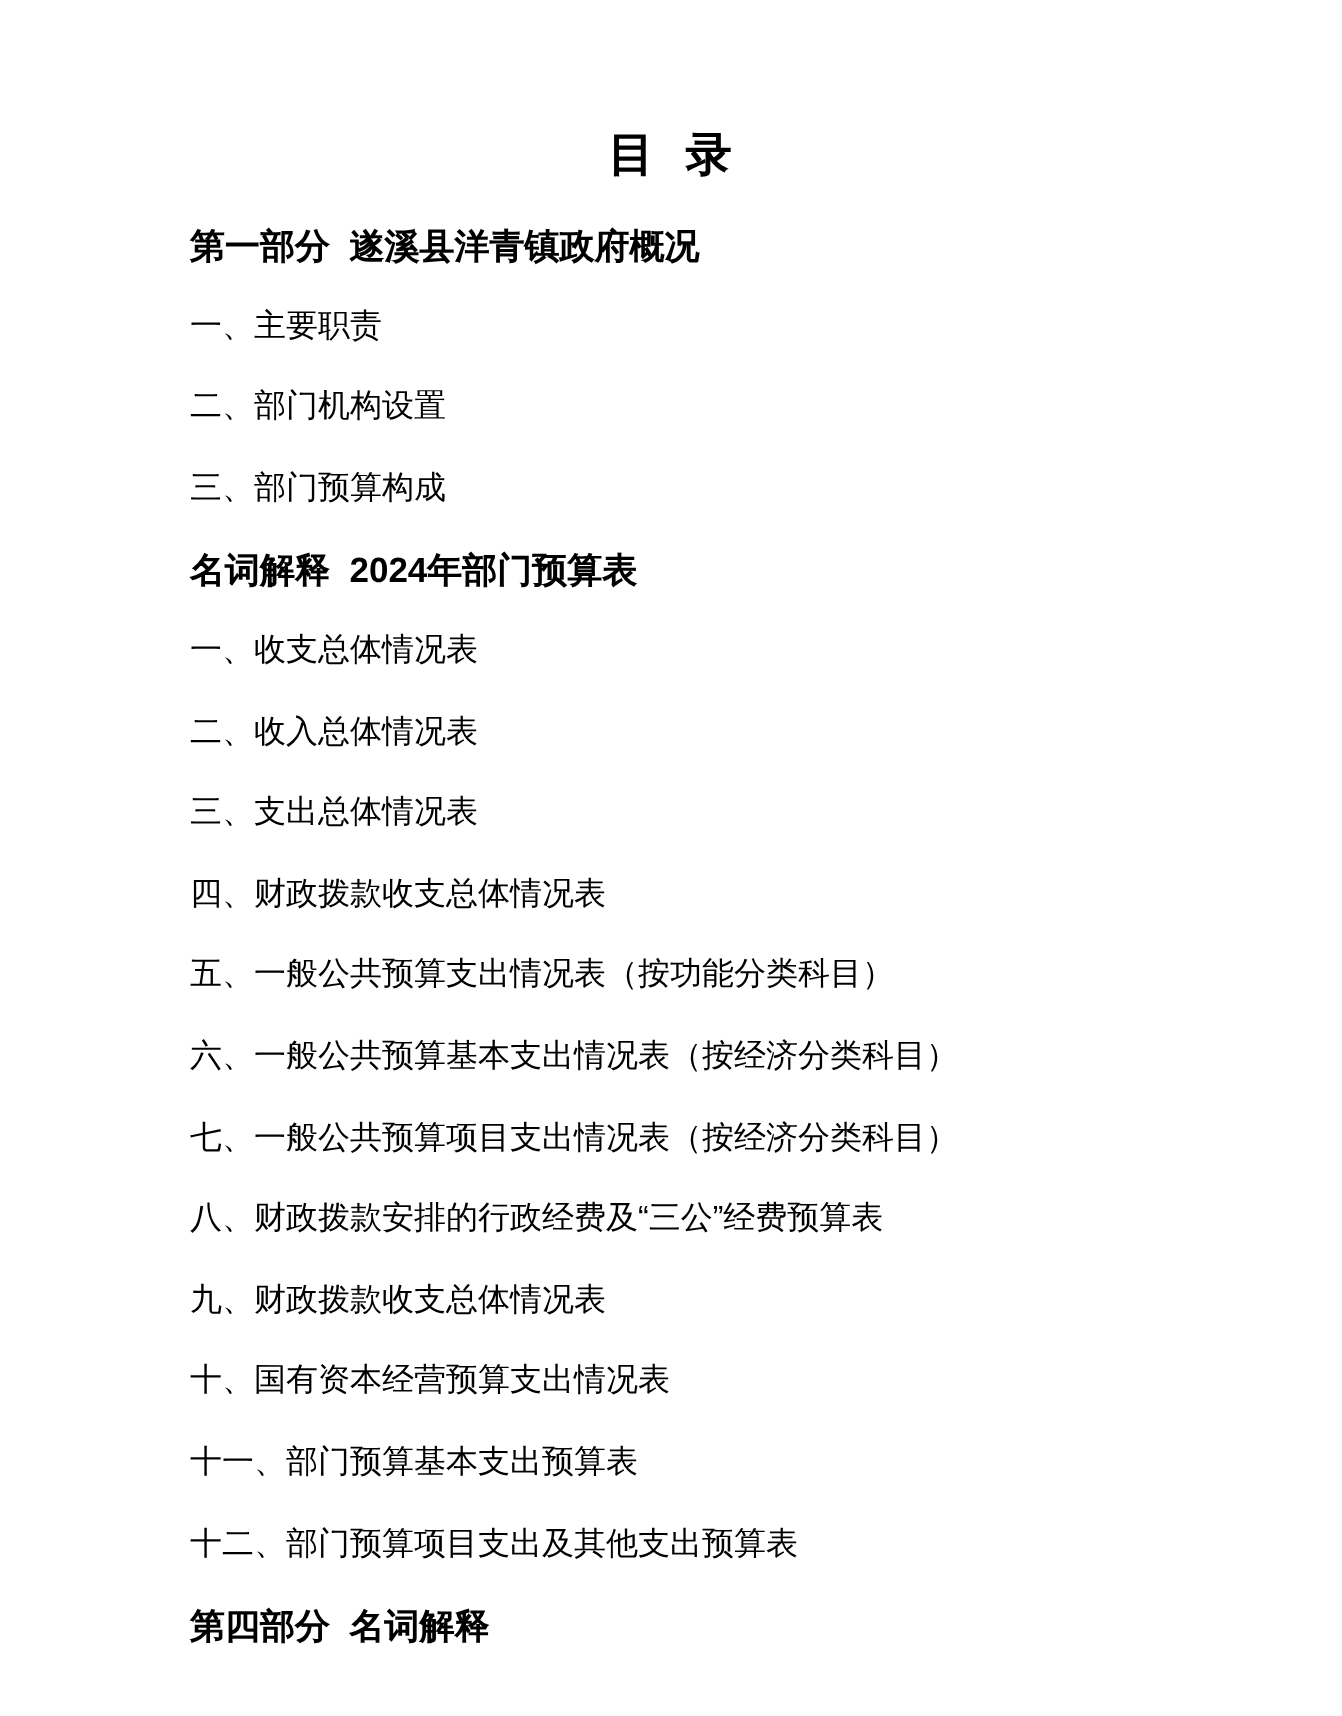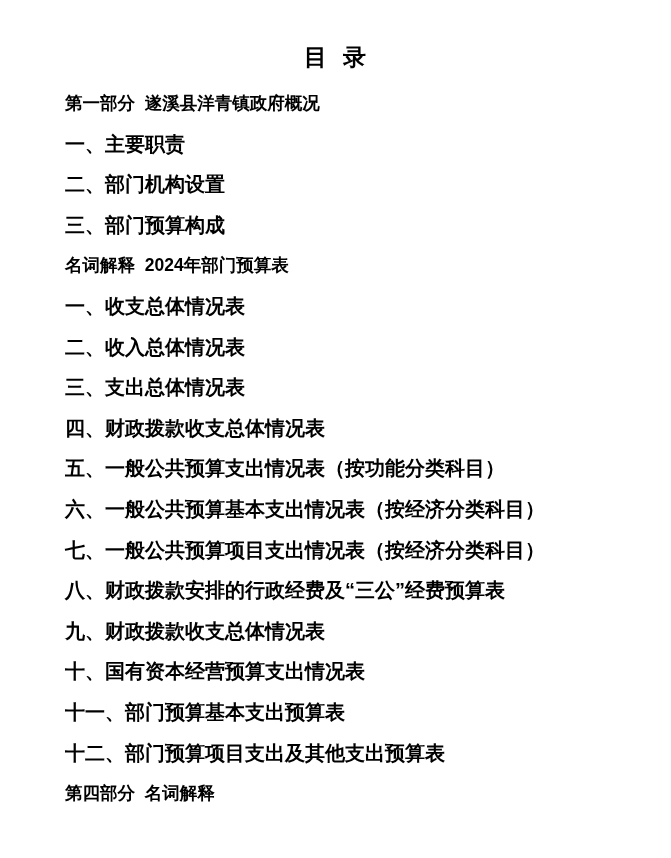--- a/index.html
+++ b/index.html
@@ -15,39 +15,39 @@
     font-family: "Liberation Sans", sans-serif;
     overflow: hidden;
   }
   .page {
     width: 671px;
     height: 858px;
     background: #ffffff;
   }
   .doc-title {
     margin: 0;
-    padding-top: 42px;
+    padding-top: 62px;
     text-align: center;
     font-size: 23px;
     font-weight: bold;
     letter-spacing: 1px;
     white-space: pre-wrap;
     line-height: 30px;
   }
   .toc {
     margin-top: 11px;
-    padding-left: 65px;
+    padding-left: 95px;
     padding-right: 36px;
   }
   .line {
     margin: 0;
     white-space: pre-wrap;
     line-height: 40.6px;
-    font-size: 20px;
-    font-weight: bold;
+    font-size: 16px;
+    font-weight: normal;
   }
   .line.heading {
     font-size: 17.5px;
     font-weight: bold;
   }
 </style>
 </head>
 <body>
 
 <div class="page">

